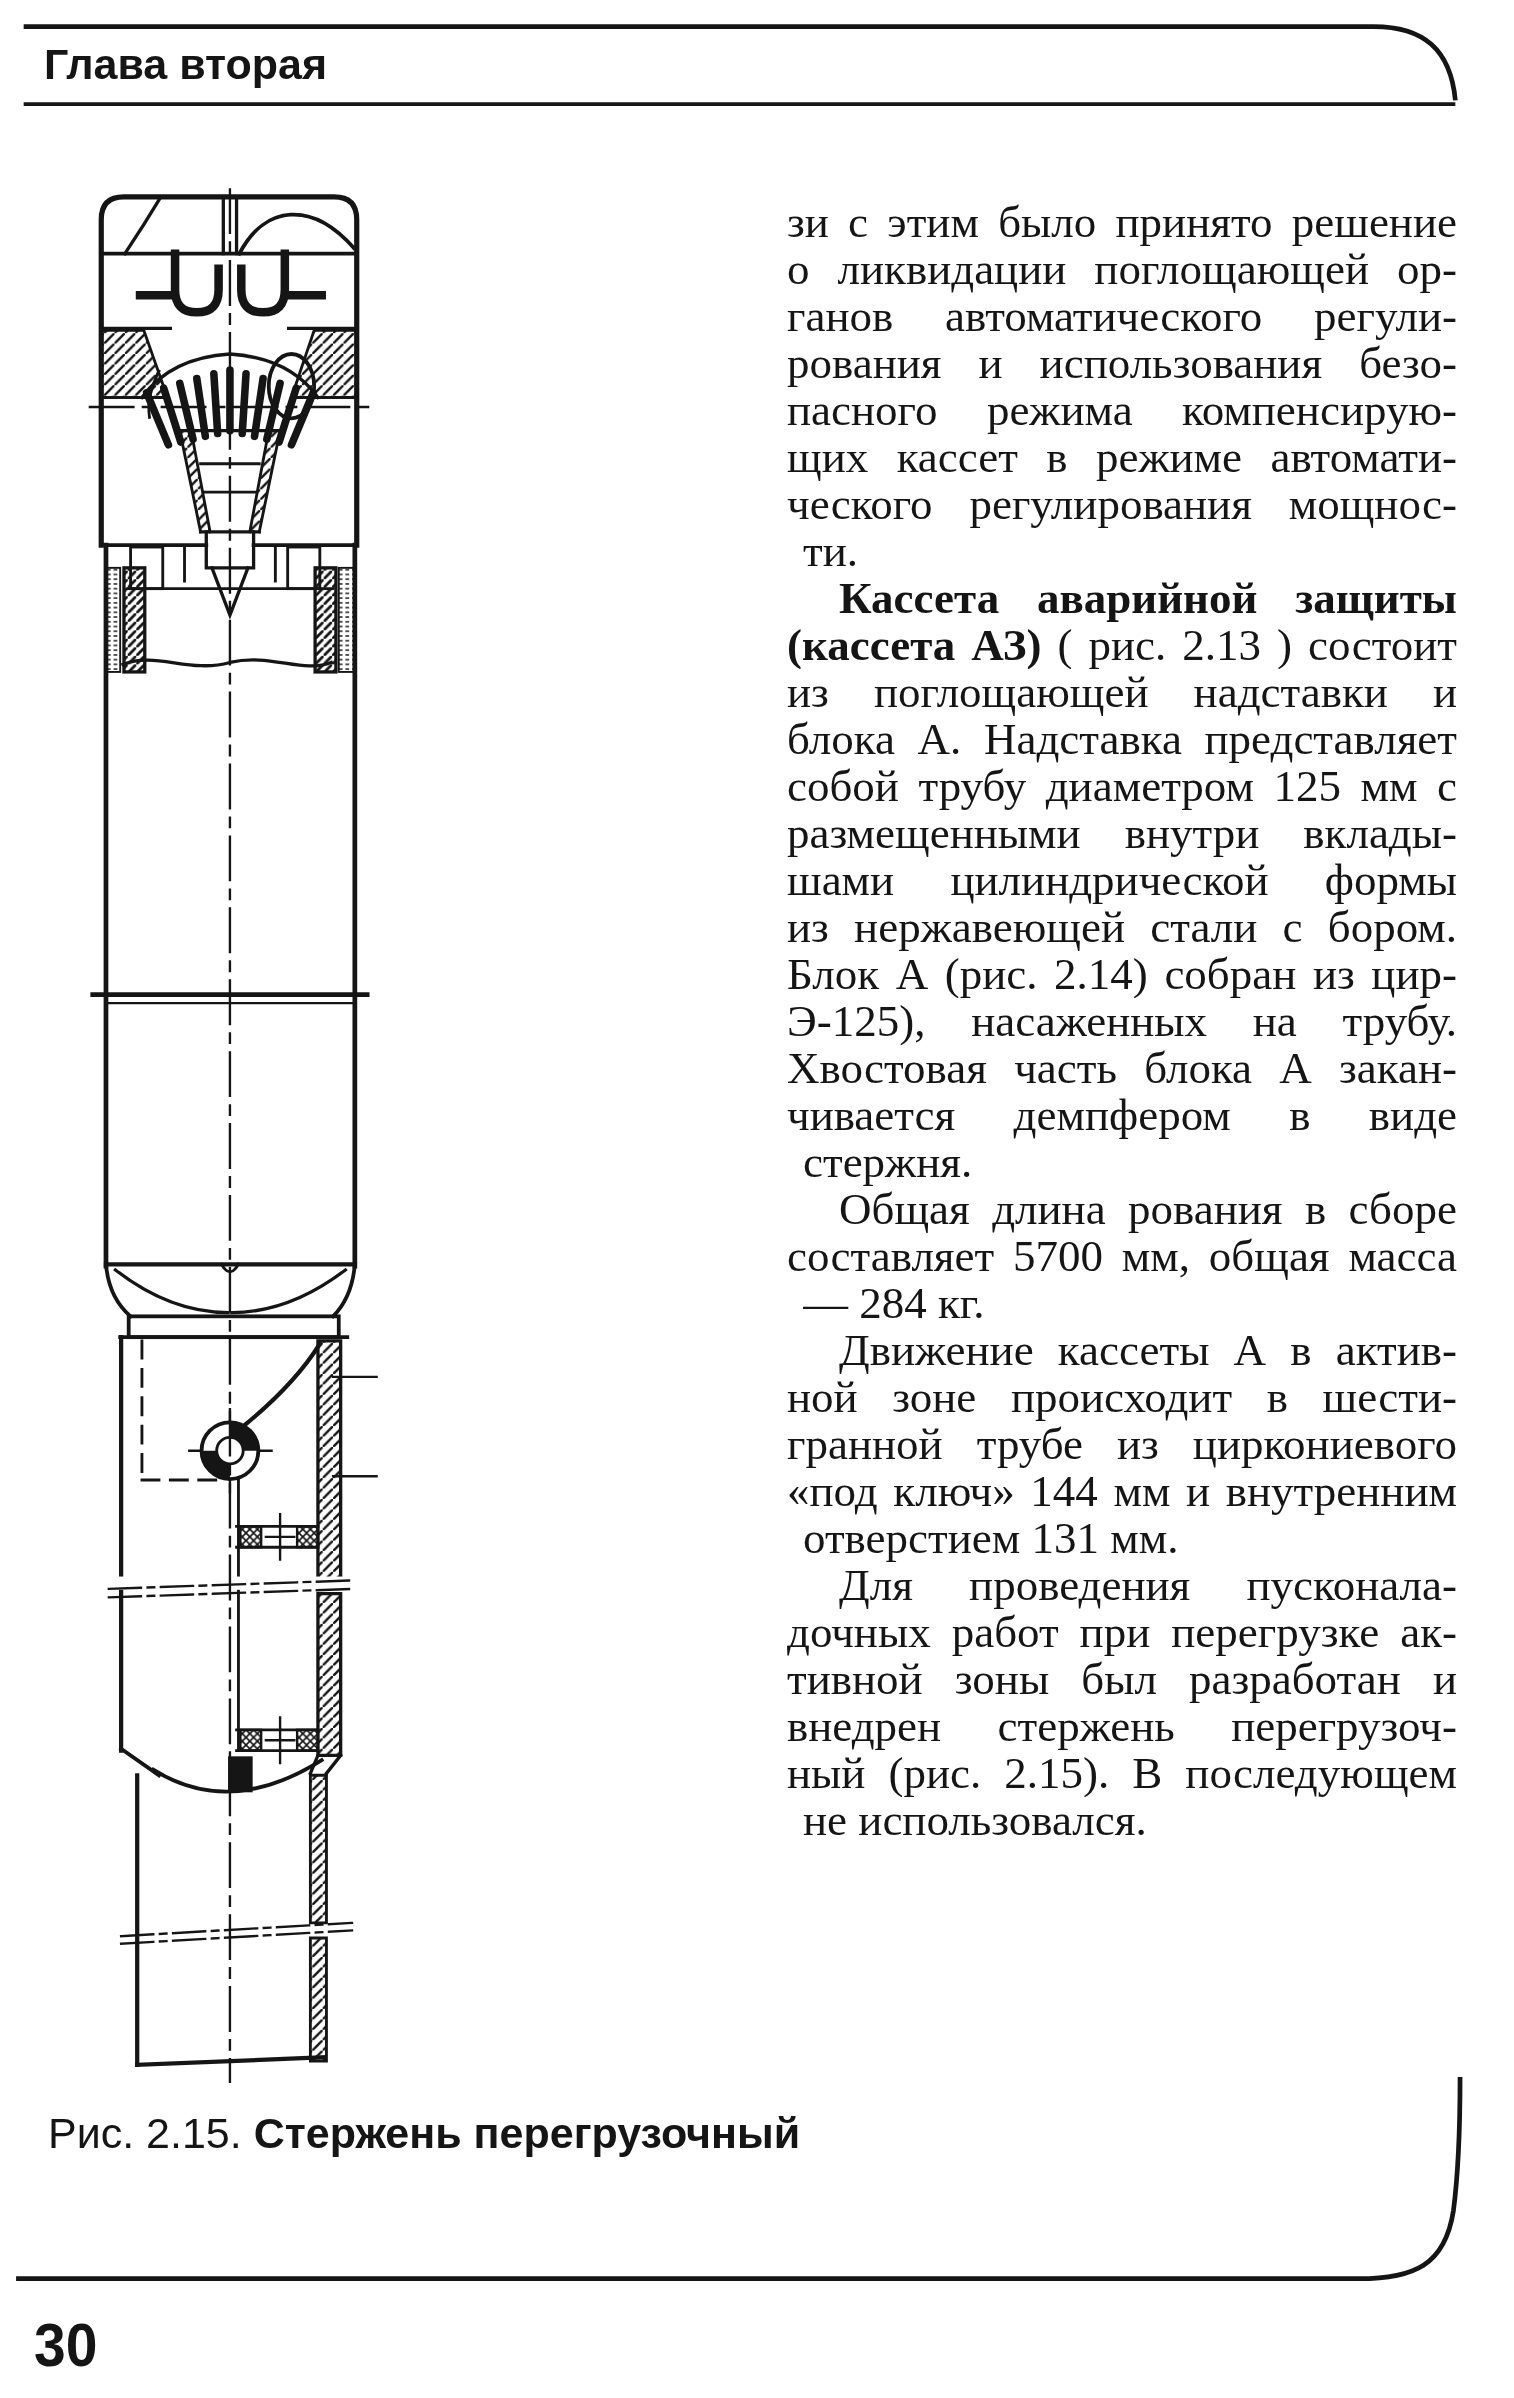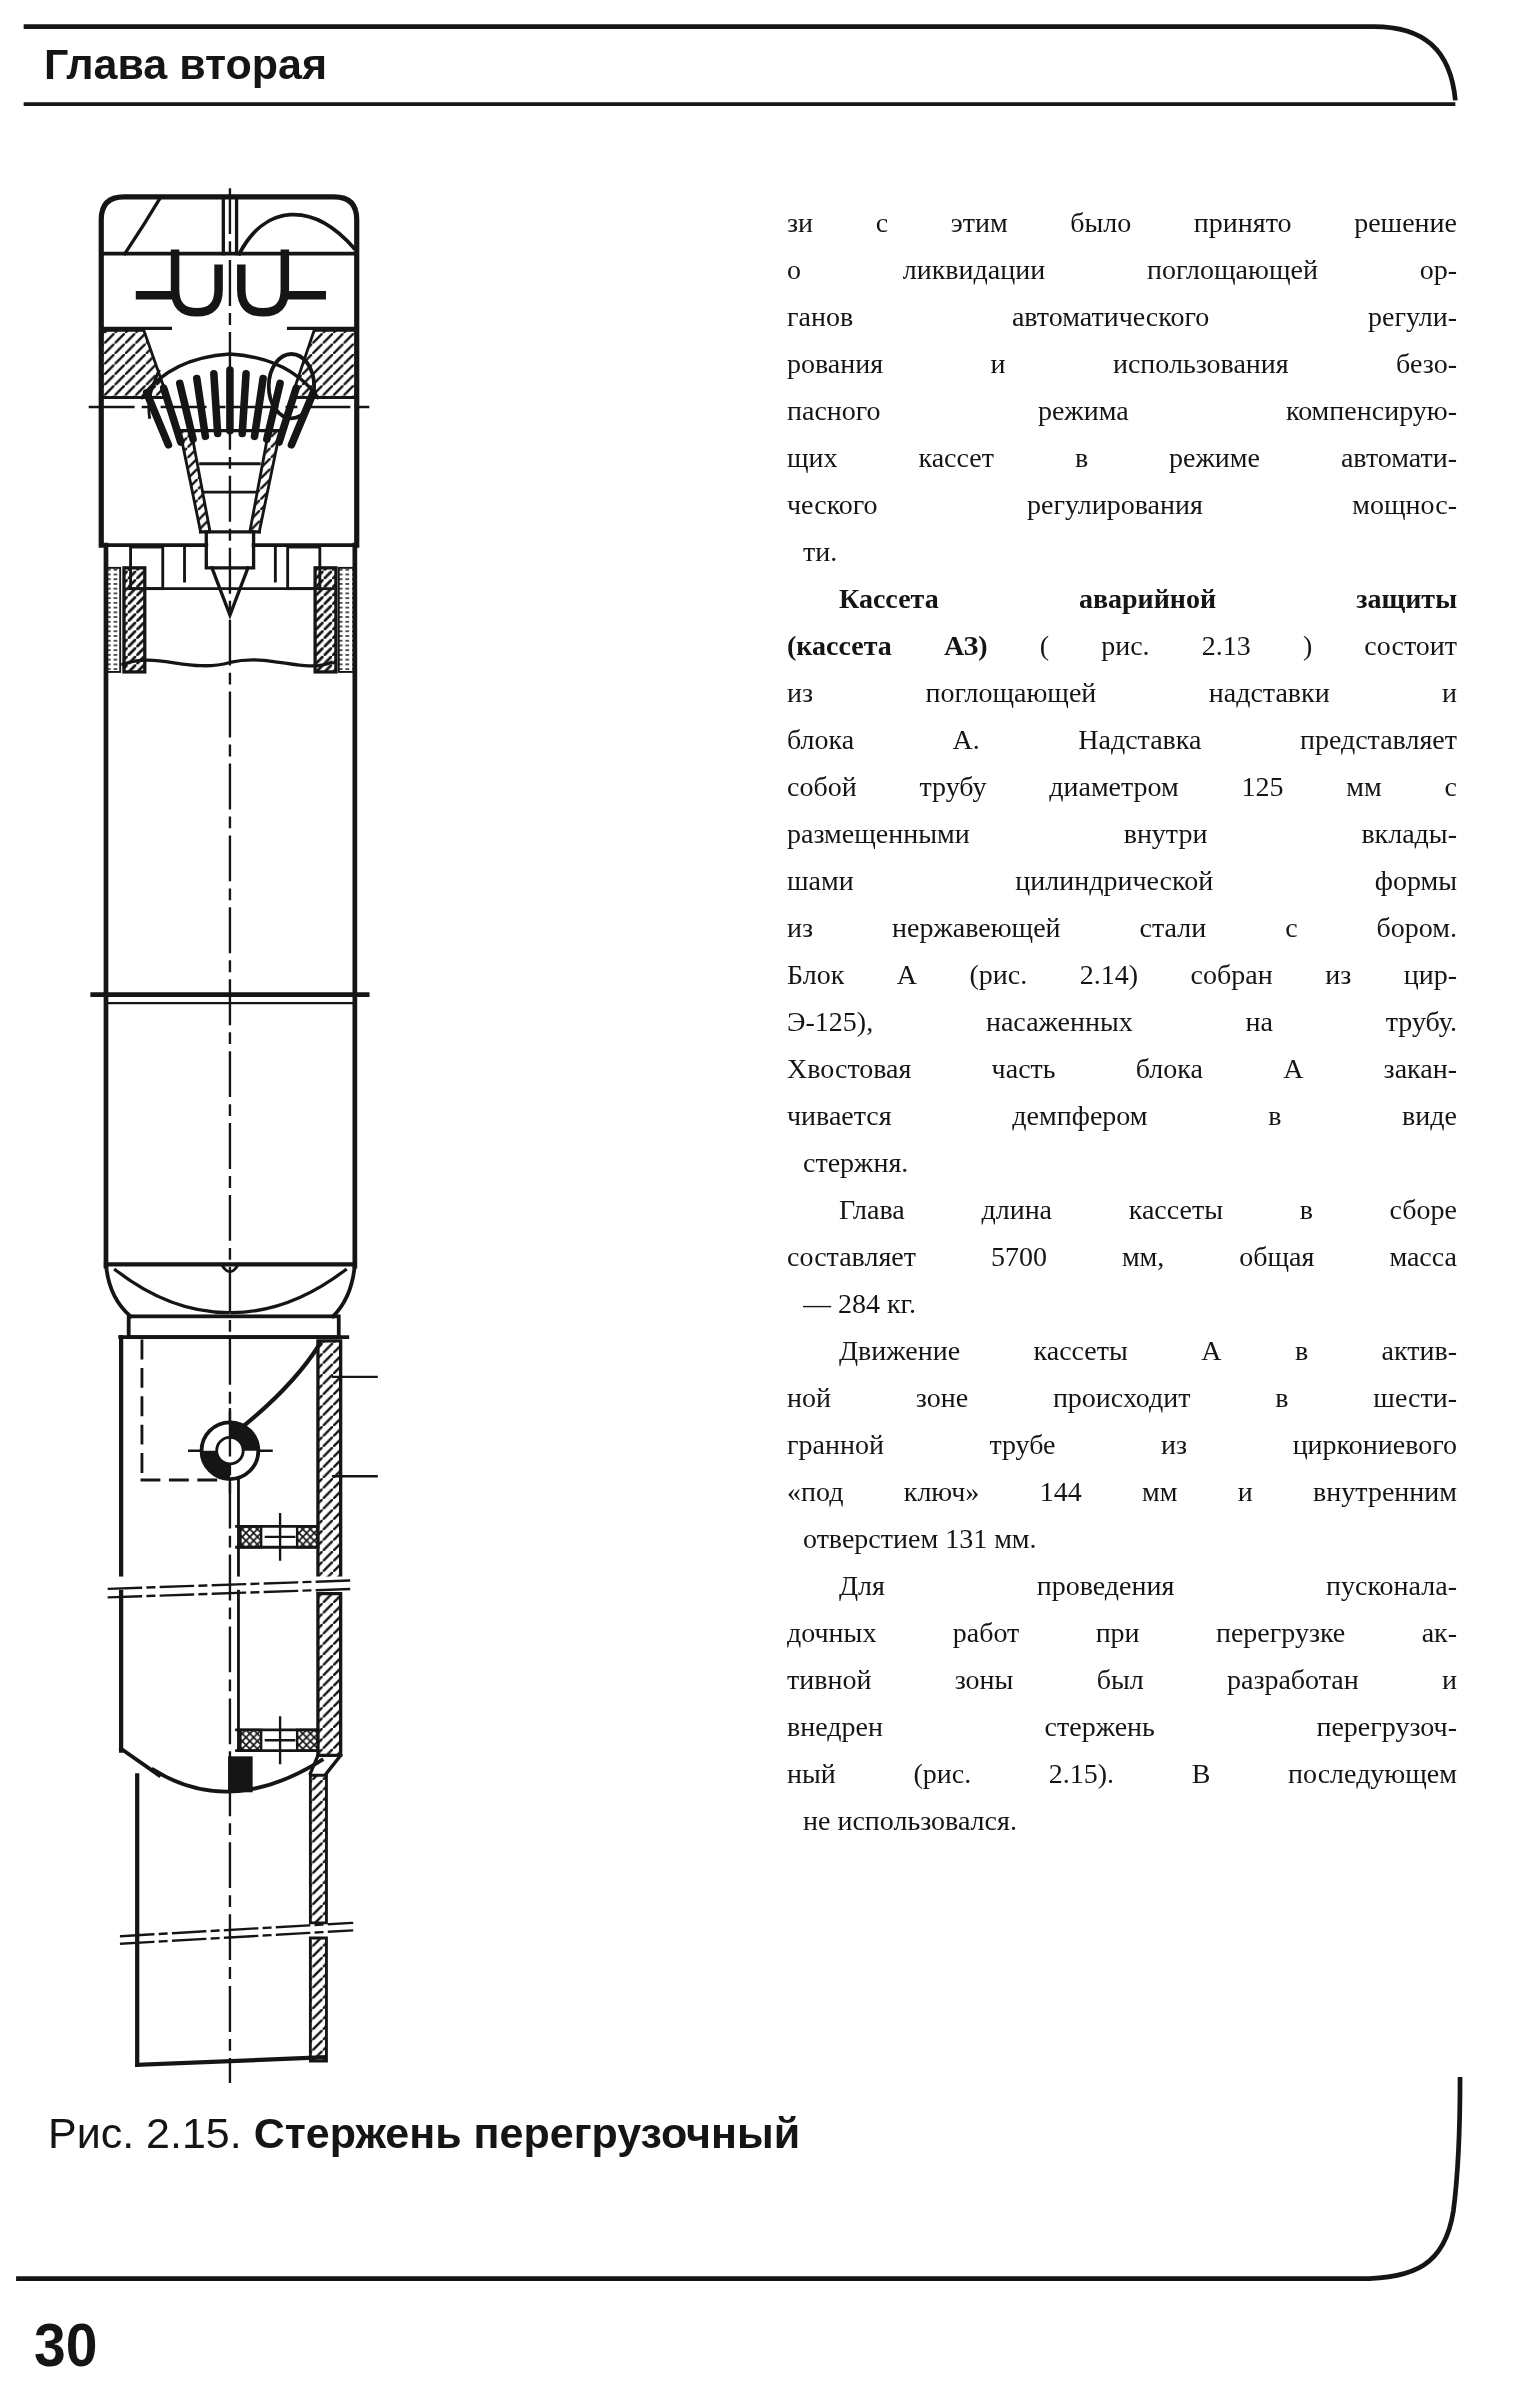--- a/index.html
+++ b/index.html
@@ -17,21 +17,21 @@
     color:var(--ink);
   }
   .chapter-header {
     position:absolute; left:44px; top:40px;
     font-family:"Liberation Sans", sans-serif;
     font-weight:bold; font-size:43px; letter-spacing:0px;
     color:var(--ink); white-space:nowrap;
   }
   #text-column {
     position:absolute; left:787px; top:199px; width:670px;
-    font-size:28px; color:var(--ink);
+    font-size:45px; color:var(--ink);
   }
   #text-column .line {
     height:47px; line-height:47px;
     text-align:justify; text-align-last:justify;
     overflow:hidden;
   }
   #text-column .line.last { text-align-last:left;margin-left:16px; }
   #text-column .line.indent { text-indent:52px; }
   #text-column .b { font-weight:bold; }
   .figure-caption {
@@ -221,21 +221,21 @@
     <div class="line"><span>блока А. Надставка представляет</span></div>
     <div class="line"><span>собой трубу диаметром 125 мм с</span></div>
     <div class="line"><span>размещенными внутри вклады-</span></div>
     <div class="line"><span>шами цилиндрической формы</span></div>
     <div class="line"><span>из нержавеющей стали с бором.</span></div>
     <div class="line"><span>Блок А (рис. 2.14) собран из цир-</span></div>
     <div class="line"><span>Э-125), насаженных на трубу.</span></div>
     <div class="line"><span>Хвостовая часть блока А закан-</span></div>
     <div class="line"><span>чивается демпфером в виде</span></div>
     <div class="line last"><span>стержня.</span></div>
-    <div class="line indent"><span>Глава длина кассеты в сборе</span></div>
+    <div class="line indent"><span>Общая длина рования в сборе</span></div>
     <div class="line"><span>составляет 5700 мм, общая масса</span></div>
     <div class="line last"><span>— 284 кг.</span></div>
     <div class="line indent"><span>Движение кассеты А в актив-</span></div>
     <div class="line"><span>ной зоне происходит в шести-</span></div>
     <div class="line"><span>гранной трубе из циркониевого</span></div>
     <div class="line"><span>«под ключ» 144 мм и внутренним</span></div>
     <div class="line last"><span>отверстием 131 мм.</span></div>
     <div class="line indent"><span>Для проведения пусконала-</span></div>
     <div class="line"><span>дочных работ при перегрузке ак-</span></div>
     <div class="line"><span>тивной зоны был разработан и</span></div>

